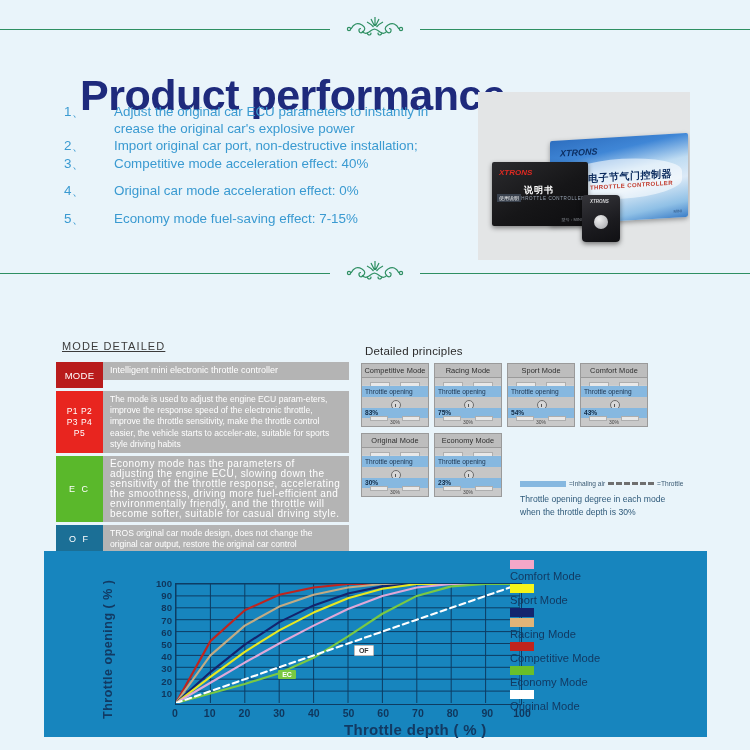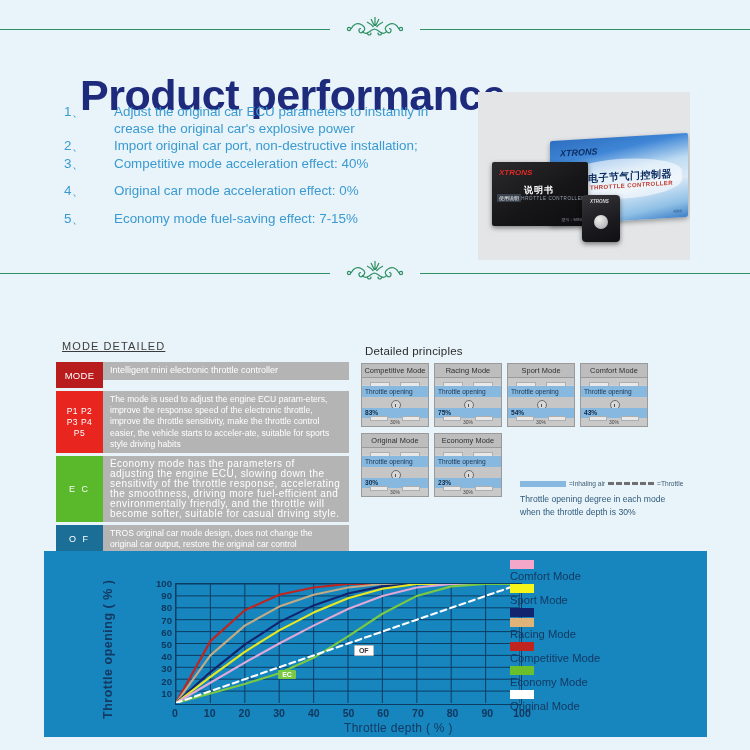--- a/index.html
+++ b/index.html
@@ -138,21 +138,21 @@
   .ylab{
     position:absolute;left:54px;top:28px;width:20px;height:140px;
     color:#123a63;font-size:12.5px;font-weight:bold;
     writing-mode:vertical-rl;transform:rotate(180deg);
     display:flex;align-items:center;justify-content:center;letter-spacing:.5px;
   }
   .ytick{position:absolute;right:0;color:#10365c;font-size:9.6px;font-weight:bold;text-align:right;transform:translateY(-50%);}
   .yticks{position:absolute;left:98px;top:32px;width:30px;height:122px;}
   .xticks{position:absolute;left:131px;top:156px;width:347px;height:16px;}
   .xtick{position:absolute;top:0;color:#10365c;font-size:10.5px;font-weight:bold;transform:translateX(-50%);}
-  .xlab{position:absolute;left:300px;top:170px;color:#123a63;font-size:12px;font-weight:normal;letter-spacing:.3px;}
+  .xlab{position:absolute;left:300px;top:170px;color:#123a63;font-size:15px;font-weight:bold;letter-spacing:.3px;}
   .tag{position:absolute;font-size:7px;font-weight:bold;padding:1px 4px;border-radius:1px;}
   .tag.ec{background:#7ac943;color:#fff;}
   .tag.of{background:#fff;color:#333;border:1px solid #bbb;}
 
   .clegend{position:absolute;left:510px;top:560px;width:190px;}
   .cl-row{margin-bottom:1px;}
   .cl-sw{width:24px;height:9px;display:block;}
   .cl-tx{display:block;color:#123a63;font-size:11.2px;line-height:14px;}
 </style>
 </head>

